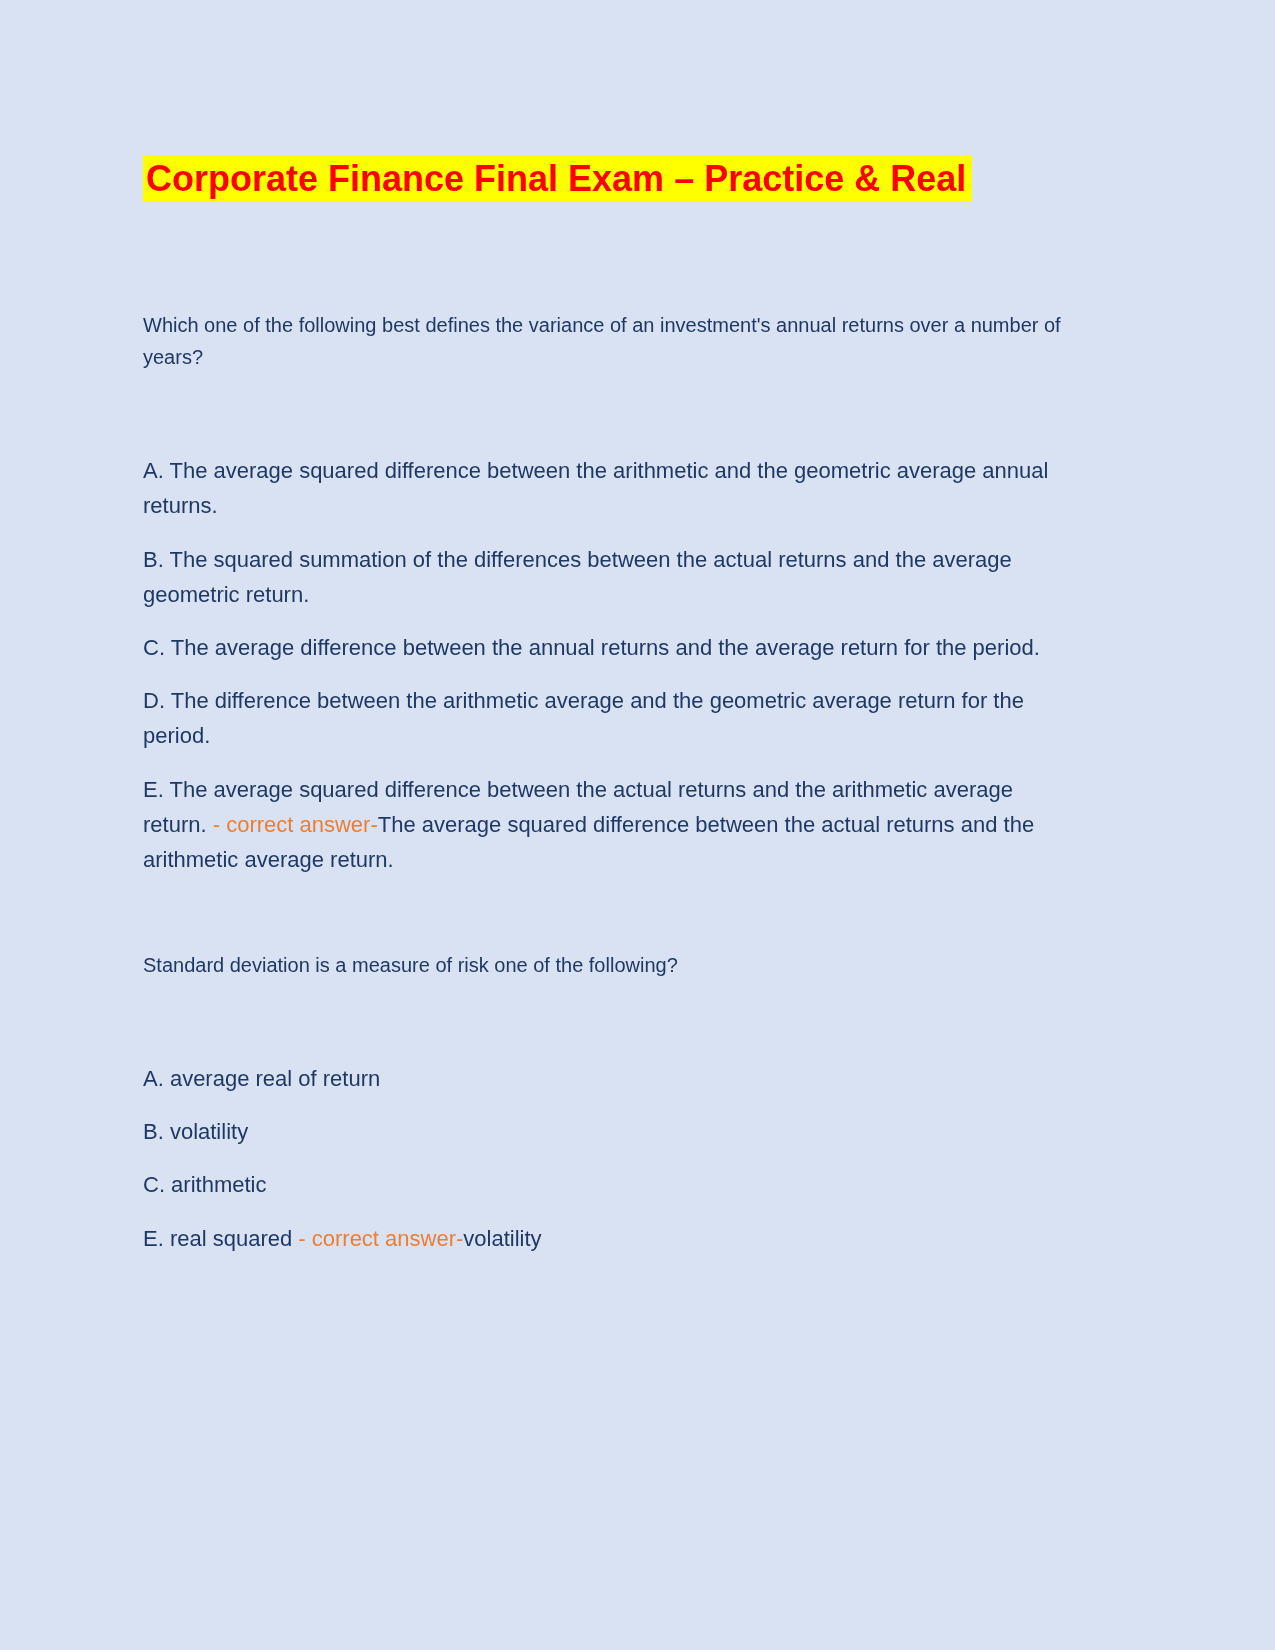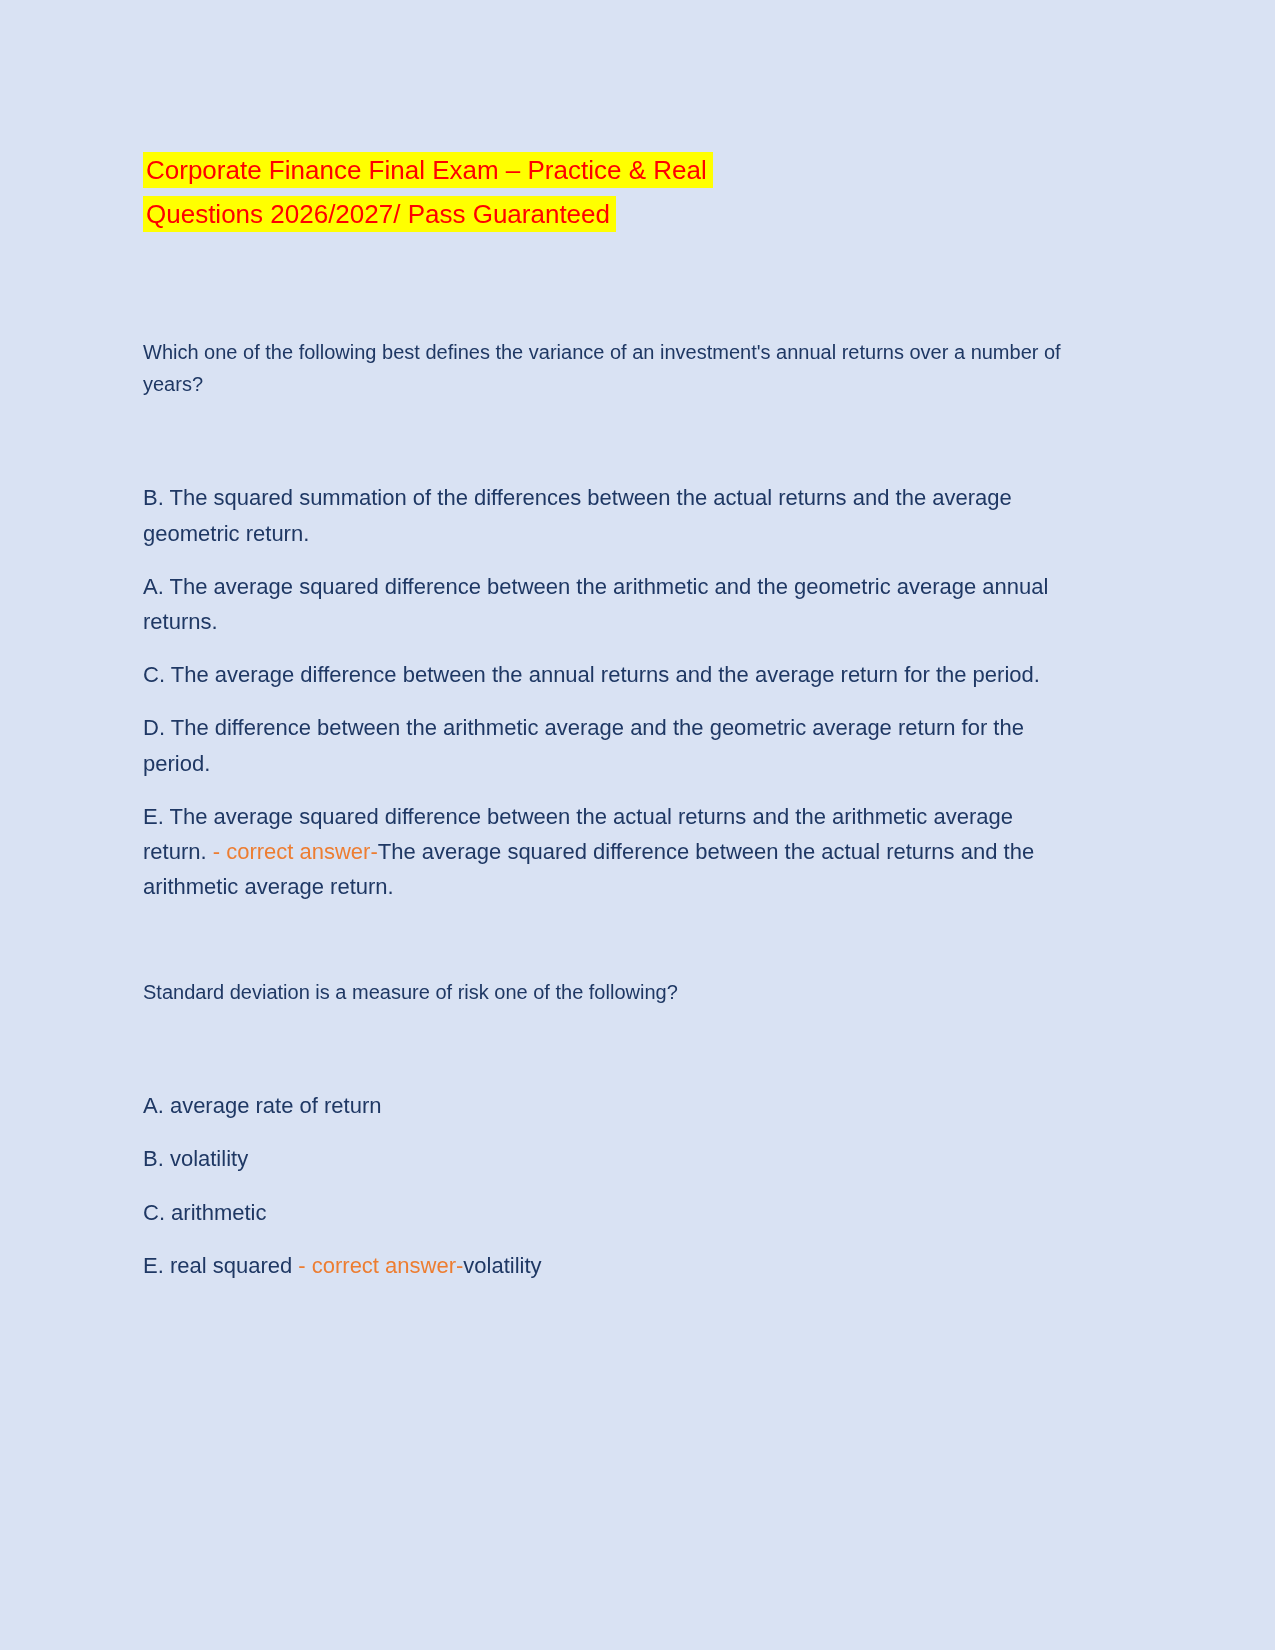--- a/index.html
+++ b/index.html
@@ -15,22 +15,22 @@
     width:1275px;
     min-height:1650px;
     margin:0 auto;
     font-family:"Liberation Sans","DejaVu Sans",sans-serif;
     color:var(--body-text);
   }
   .page{
     padding:148px 197px 60px 143px;
   }
   h1.doc-title{
-    font-size:26px;
-    font-weight:normal;
+    font-size:36px;
+    font-weight:bold;
     line-height:1.7;
     color:var(--title-text);
     margin:0 0 100px 0;
   }
   .hl{
     background:var(--title-highlight);
     padding:3px 6px 3px 3px;
   }
   p.prompt{
     font-size:20px;
@@ -47,32 +47,32 @@
   }
   .answer-marker{
     color:var(--answer-marker);
     font-weight:normal;
   }
 </style>
 </head>
 <body>
 
 <div class="page">
-  <h1 class="doc-title"><span class="hl">Corporate Finance Final Exam – Practice &amp; Real</span><br><span class="hl">Questions 2026/2027/ Pass Guaranteed</span></h1>
+  <h1 class="doc-title"><span class="hl">Corporate Finance Final Exam – Practice &amp; Real</span><br></h1>
 
   <div>
       <section class="question">
         <p class="prompt">Which one of the following best defines the variance of an investment's annual returns over a number of years?</p>
+        <p class="option"><span class="opt-text">A. The average squared difference between the arithmetic and the geometric average annual returns.</span></p>
         <p class="option"><span class="opt-text">B. The squared summation of the differences between the actual returns and the average geometric return.</span></p>
-        <p class="option"><span class="opt-text">A. The average squared difference between the arithmetic and the geometric average annual returns.</span></p>
         <p class="option"><span class="opt-text">C. The average difference between the annual returns and the average return for the period.</span></p>
         <p class="option"><span class="opt-text">D. The difference between the arithmetic average and the geometric average return for the period.</span></p>
         <p class="option"><span class="opt-text">E. The average squared difference between the actual returns and the arithmetic average return. </span><span class="answer-marker">- correct answer-</span><span class="opt-text">The average squared difference between the actual returns and the arithmetic average return.</span></p>
       </section>
       <section class="question">
         <p class="prompt">Standard deviation is a measure of risk one of the following?</p>
-        <p class="option"><span class="opt-text">A. average rate of return</span></p>
+        <p class="option"><span class="opt-text">A. average real of return</span></p>
         <p class="option"><span class="opt-text">B. volatility</span></p>
         <p class="option"><span class="opt-text">C. arithmetic</span></p>
         <p class="option"><span class="opt-text">E. real squared </span><span class="answer-marker">- correct answer-</span><span class="opt-text">volatility</span></p>
       </section>
     </div>
 </div>
 
 </body></html>

